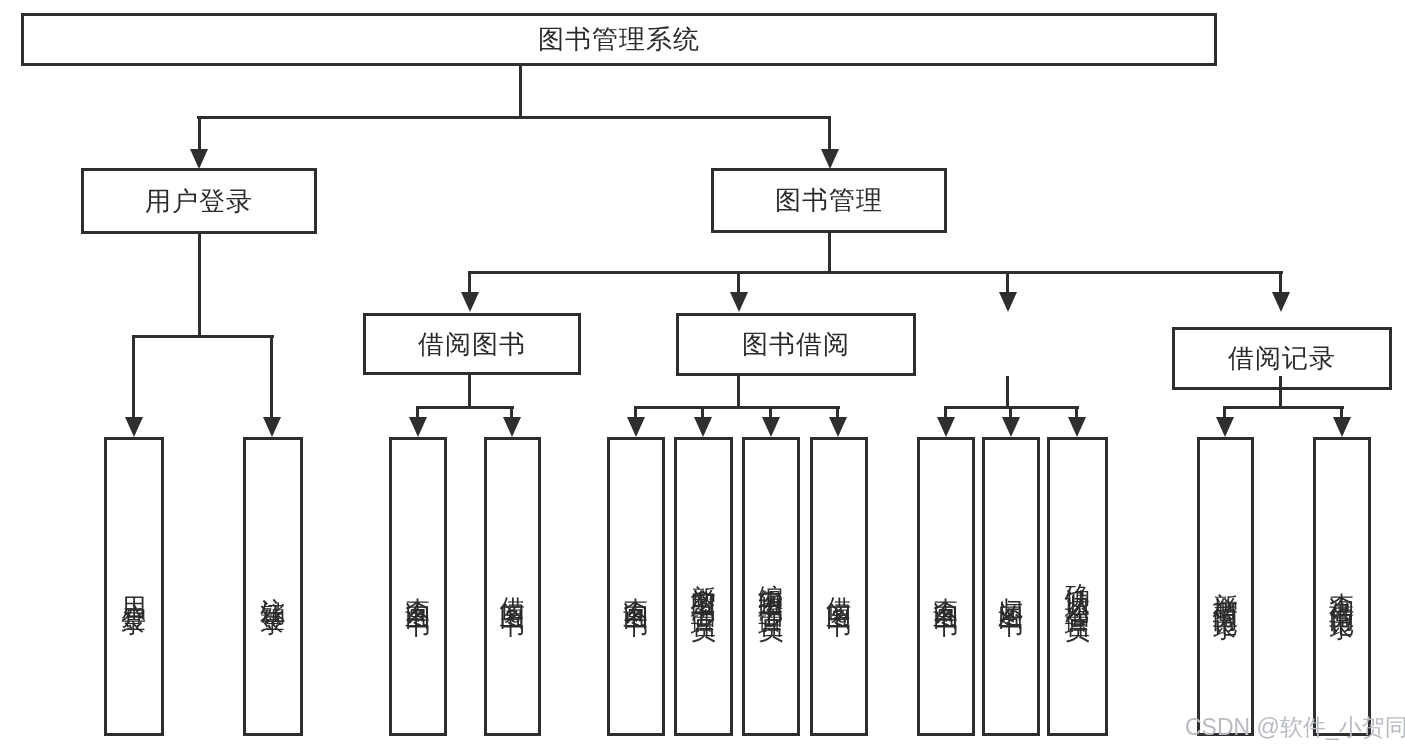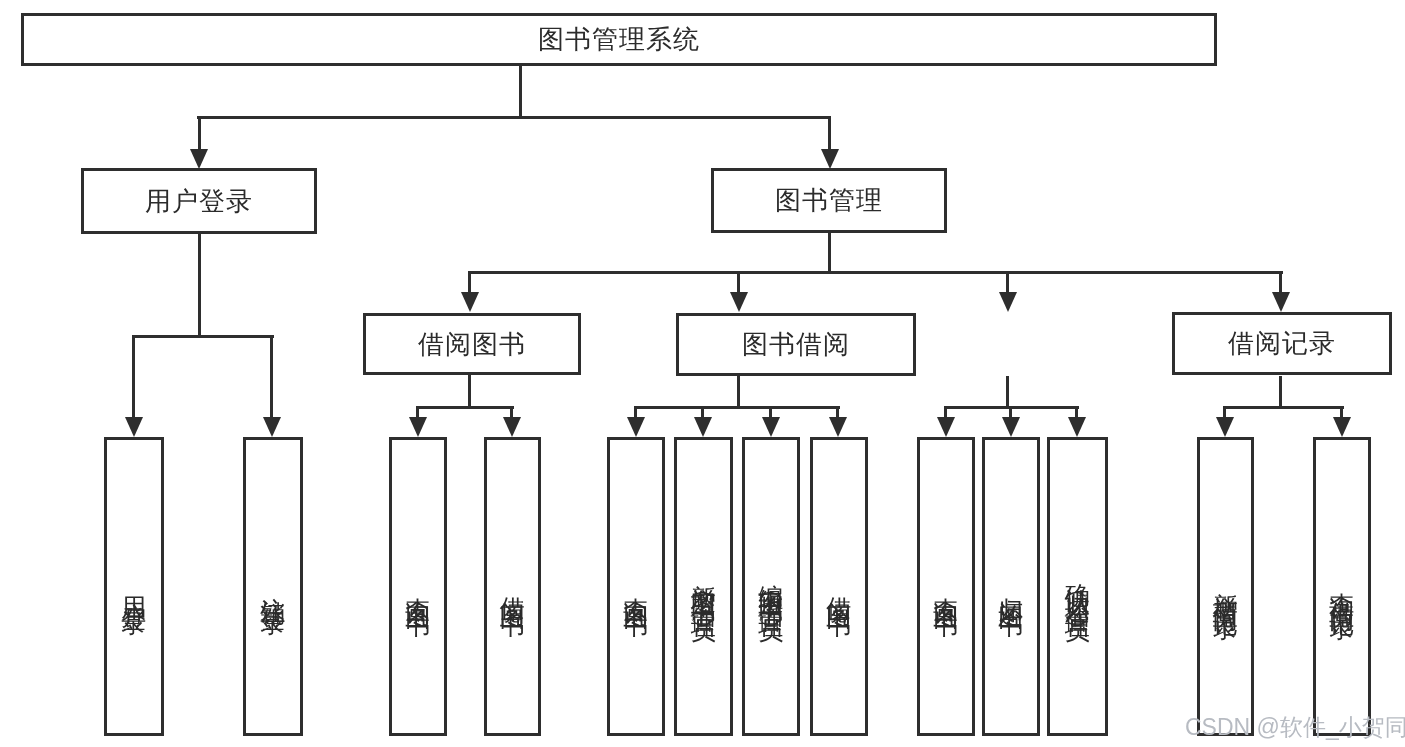--- a/index.html
+++ b/index.html
@@ -69,21 +69,21 @@
 
   <div class="node hlabel" style="left:363px; top:313px; width:218px; height:62px;">
     <span>借阅图书</span>
   </div>
 
   <div class="node hlabel" style="left:632px; top:313px; width:240px; height:63px;margin-left:44px;">
     <span>图书借阅</span>
   </div>
 
 
-  <div class="node hlabel" style="left:1172px; top:312px; width:220px; height:63px;">
+  <div class="node hlabel" style="left:1172px; top:327px; width:220px; height:63px;">
     <span>借阅记录</span>
   </div>
 
   <div class="node" style="left:104px; top:437px; width:60px; height:299px;">
     <span class="leaf-text">用户登录</span>
   </div>
   <div class="node" style="left:243px; top:437px; width:60px; height:299px;">
     <span class="leaf-text">注销登录</span>
   </div>
 

